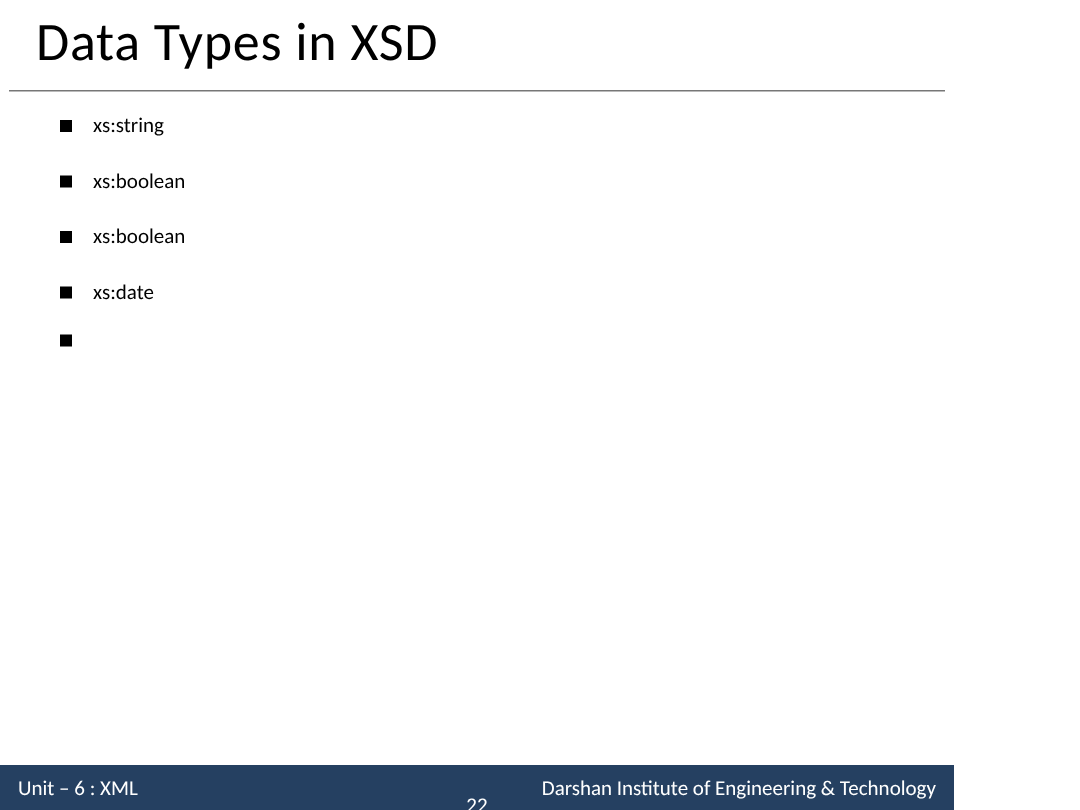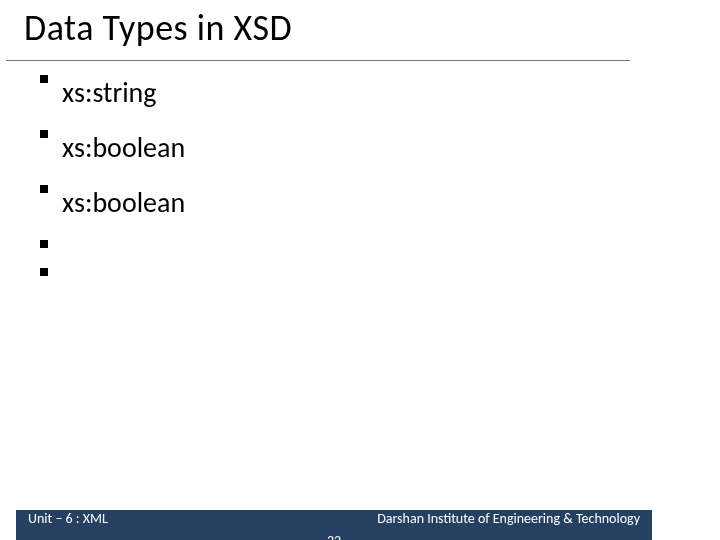--- a/index.html
+++ b/index.html
@@ -12,40 +12,41 @@
     border-bottom: 1px solid #777;
     letter-spacing: 0.5px;
     margin: 0 6px;
   }
   .content {
     padding: 14px 40px;
   }
   .list { list-style: none; }
   .list li {
     display: flex;
-    font-size: 28px;
+    align-items: center;
+    font-size: 14px;
     margin-bottom: 20px;
   }
   .bullet {
     width: 8px;
     height: 8px;
     background: #000;
     margin-right: 14px;
     flex-shrink: 0;
   }
   .footer {
     position: absolute;
     bottom: 0;
-    left: 16px;
+    left: 0;
     width: 100%;
     height: 30px;
     background: #254061;
     color: #fff;
     display: flex;
-    align-items: flex-start;
+    align-items: center;
     font-size: 14px;
   }
   .footer-left { padding-left: 12px; }
   .footer-center { position: absolute; left: 0; right: 0; text-align: center; margin-top: 22px; }
   .footer-center span { display: inline-block; }
   .footer-right { margin-left: auto; padding-right: 12px; position: relative; z-index: 2; }
   .footer-left { position: relative; z-index: 2; }
 </style>
 </head>
 <body>
@@ -62,20 +63,21 @@
     <li>
           <span class="bullet"></span>
           <span>xs:boolean</span>
         </li>
     <li>
           <span class="bullet"></span>
           <span>xs:boolean</span>
         </li>
     <li>
           <span class="bullet"></span>
+          <span>xs:date</span>
         </li>
     <li>
           <span class="bullet"></span>
         </li>
   </ul>
 </div>
 
 <div class="footer">
   <div class="footer-left">Unit – 6 : XML</div>
   <div class="footer-center"><span>22</span></div>

